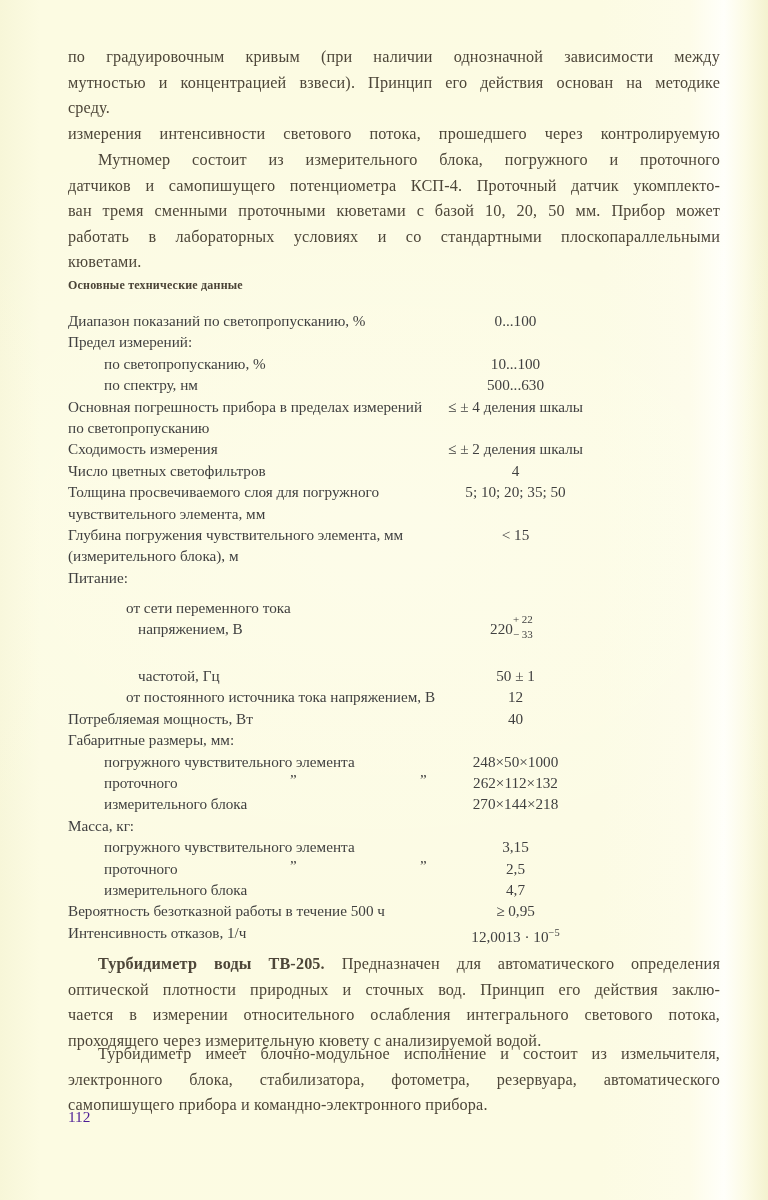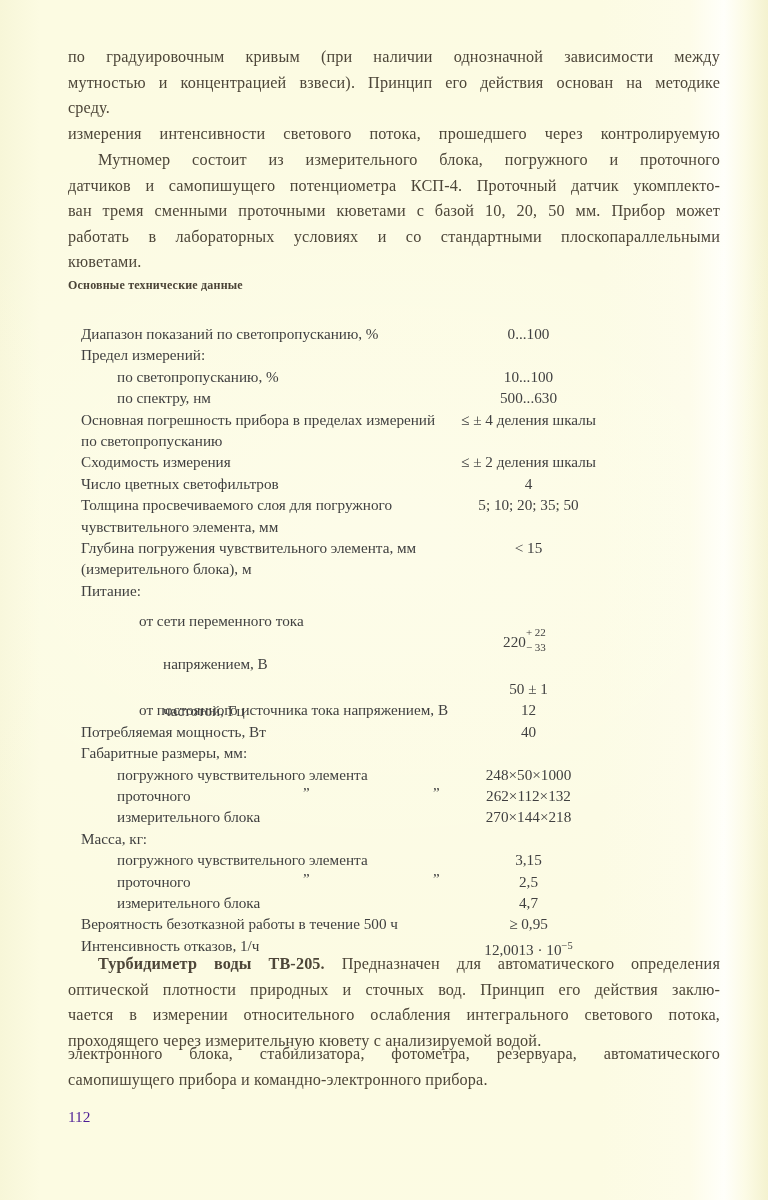--- a/index.html
+++ b/index.html
@@ -32,21 +32,21 @@
   #grain {
     position: absolute;
     inset: 0;
     pointer-events: none;
     background:
       radial-gradient(ellipse 900px 600px at 50% 45%, rgba(255,255,245,0.35), rgba(240,236,200,0) 75%);
   }
   #content {
     position: absolute;
     inset: 0;
-    padding: 13px;
+    padding: 0;
   }
 
   .col {
     position: absolute;
     left: 68px;
     width: 652px;
   }
 
   
   .para {
@@ -92,21 +92,21 @@
   }
   .spec-row.tall { height: 33px; }
   .spec-row.gap { height: 30px; }
   .spec-label {
     position: absolute;
     left: 0;
     top: 0;
   }
   .spec-label.i1 { left: 36px; }
   .spec-label.i2 { left: 58px; }
-  .spec-label.i3 { left: 82px; margin-top: 22px; }
+  .spec-label.i3 { left: 70px; }
   .spec-value {
     position: absolute;
     left: 0;
     width: 652px;
     top: 0;
     text-align: center;
     padding-left: 243px;
     box-sizing: border-box;
   }
   .ditto {
@@ -324,19 +324,20 @@
   </div>
 
   <div class="col para" style="top:940px;margin-top:12px;">
     <span class="jline" style="text-indent:30px;"><span class="bold">Турбидиметр воды ТВ-205.</span> <span>Предназначен для автоматического определения</span></span>
     <span class="jline">оптической плотности природных и сточных вод. Принцип его действия заклю-</span>
     <span class="jline">чается в измерении относительного ослабления интегрального светового потока,</span>
     <span class="jline last">проходящего через измерительную кювету с анализируемой водой.</span>
   </div>
 
   <div class="col para" style="top:1042px;">
+    <span class="jline" style="text-indent:30px;">Турбидиметр имеет блочно-модульное исполнение и состоит из измельчителя,</span>
     <span class="jline">электронного блока, стабилизатора, фотометра, резервуара, автоматического</span>
     <span class="jline last">самопишущего прибора и командно-электронного прибора.</span>
   </div>
 
   <div class="pageno" style="top:1108px;">112</div>
 
 </div>
 
 </body></html>

